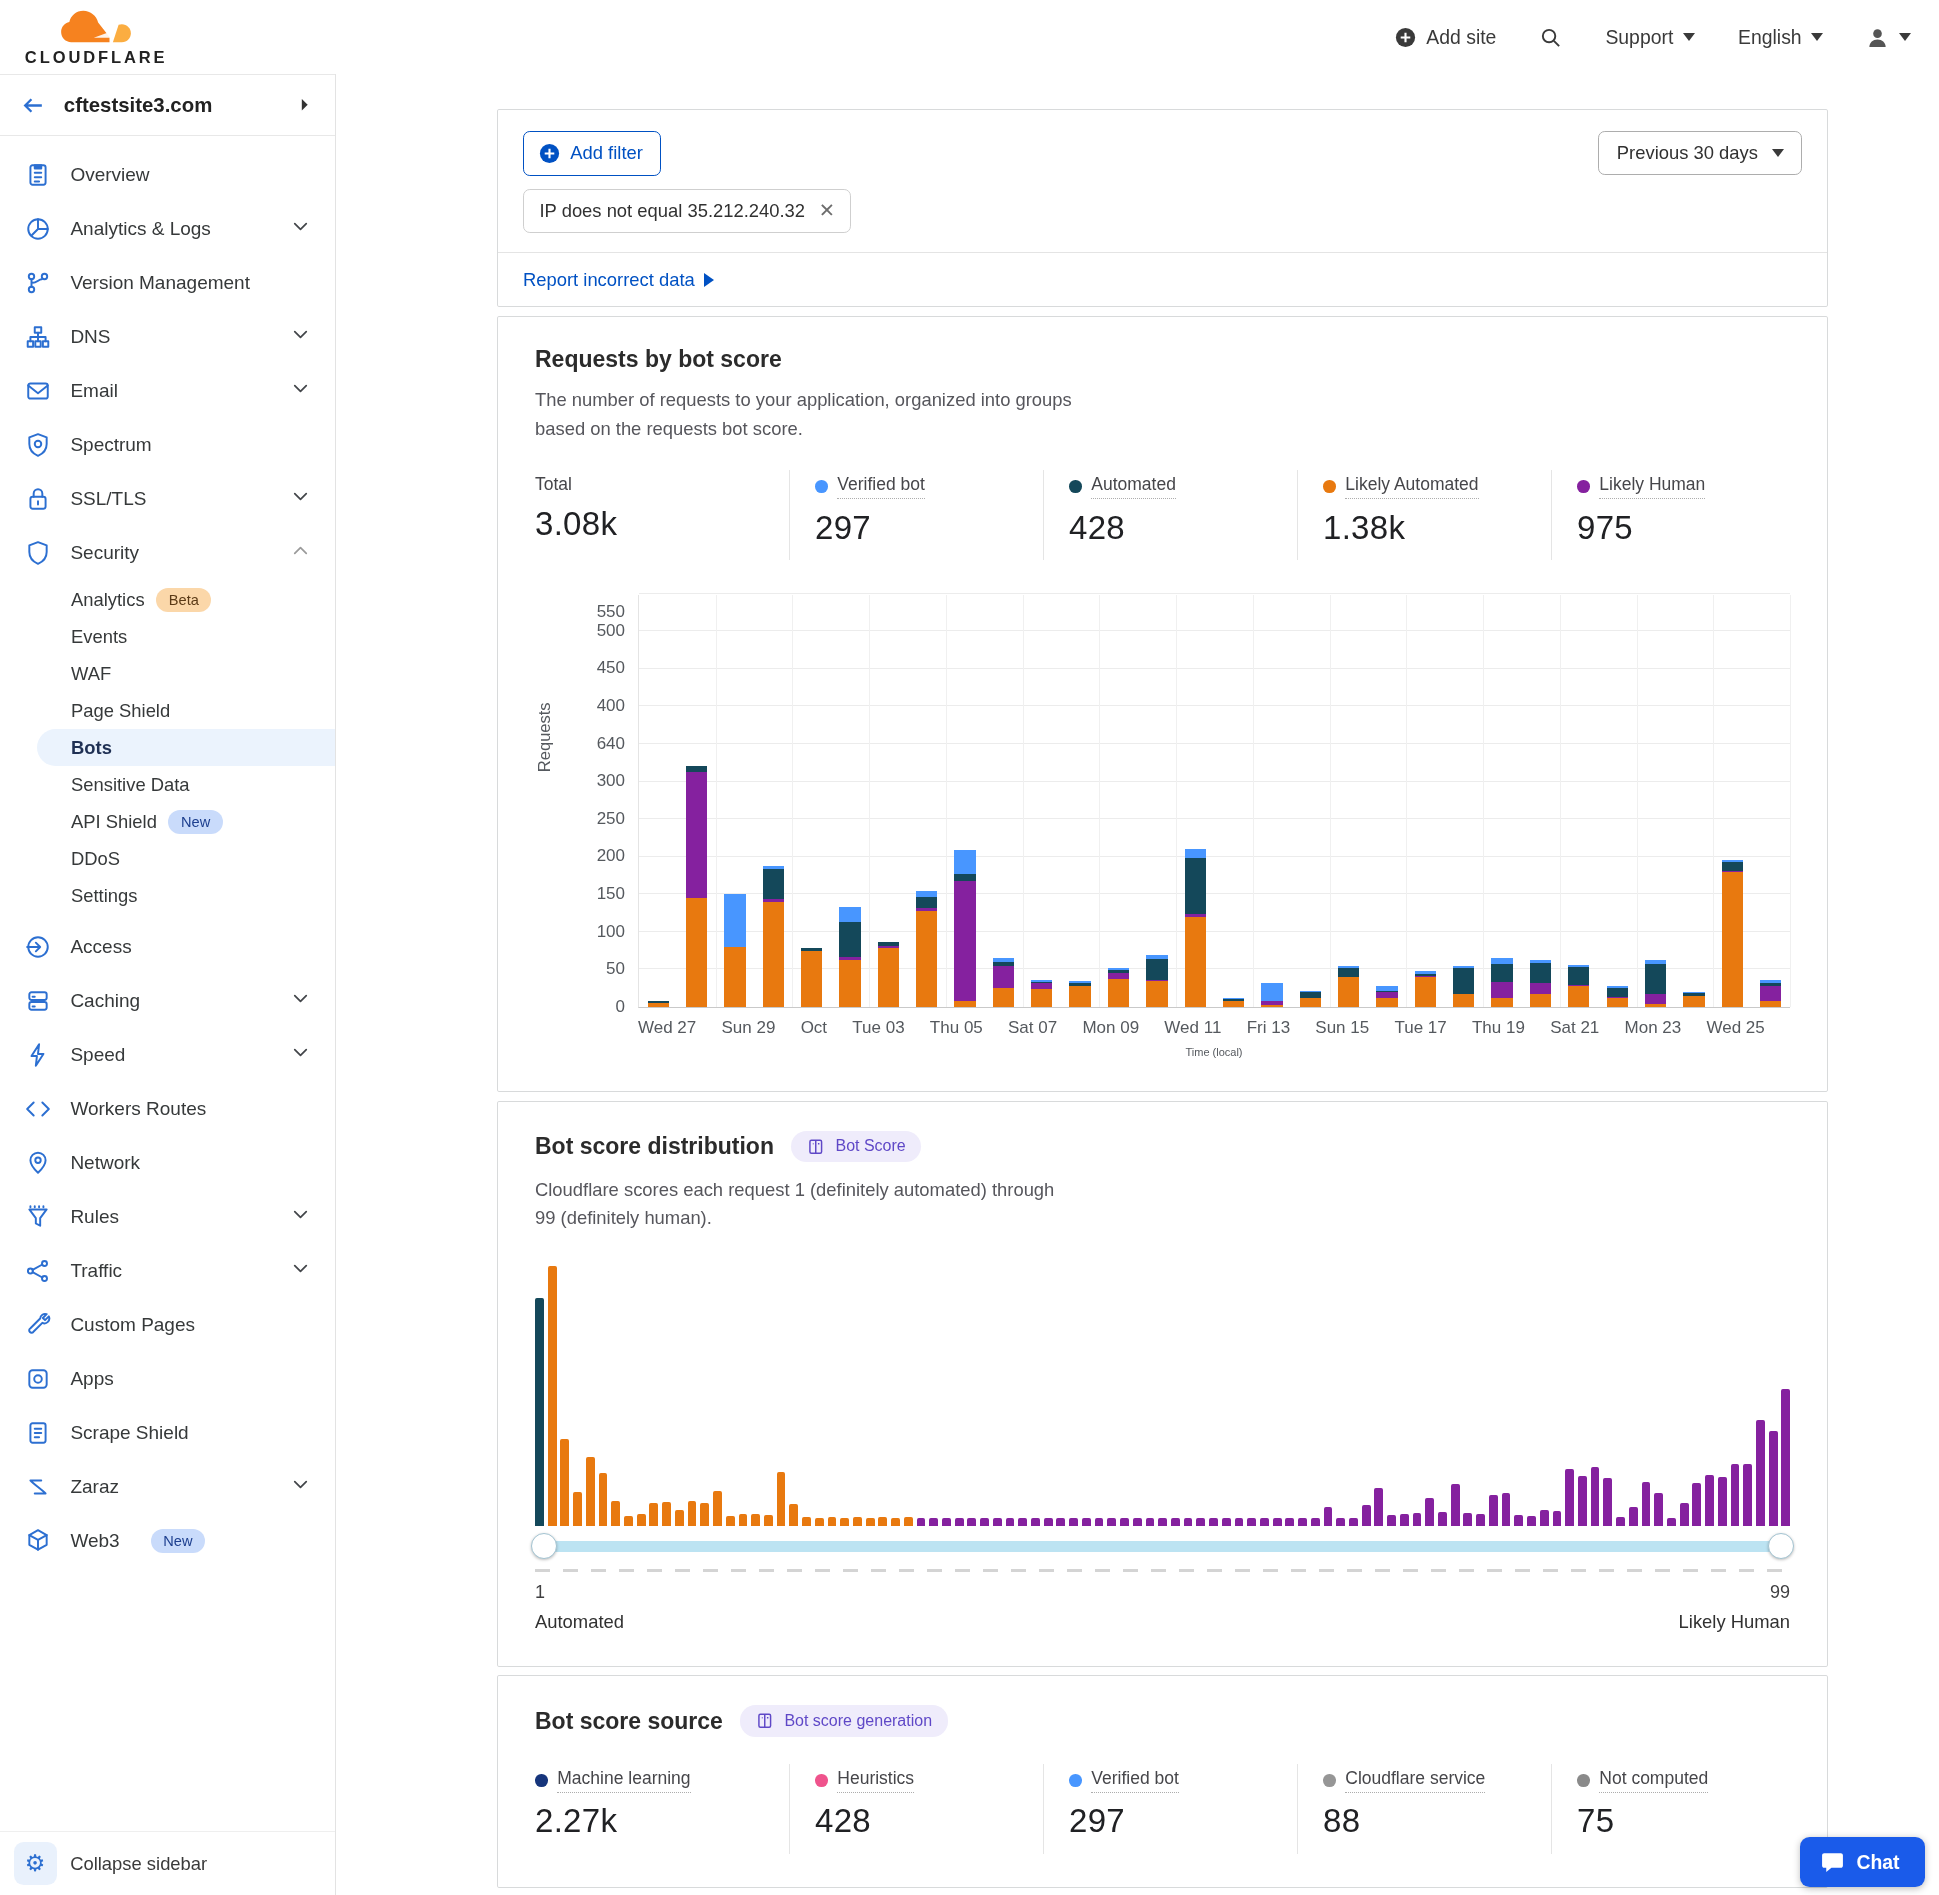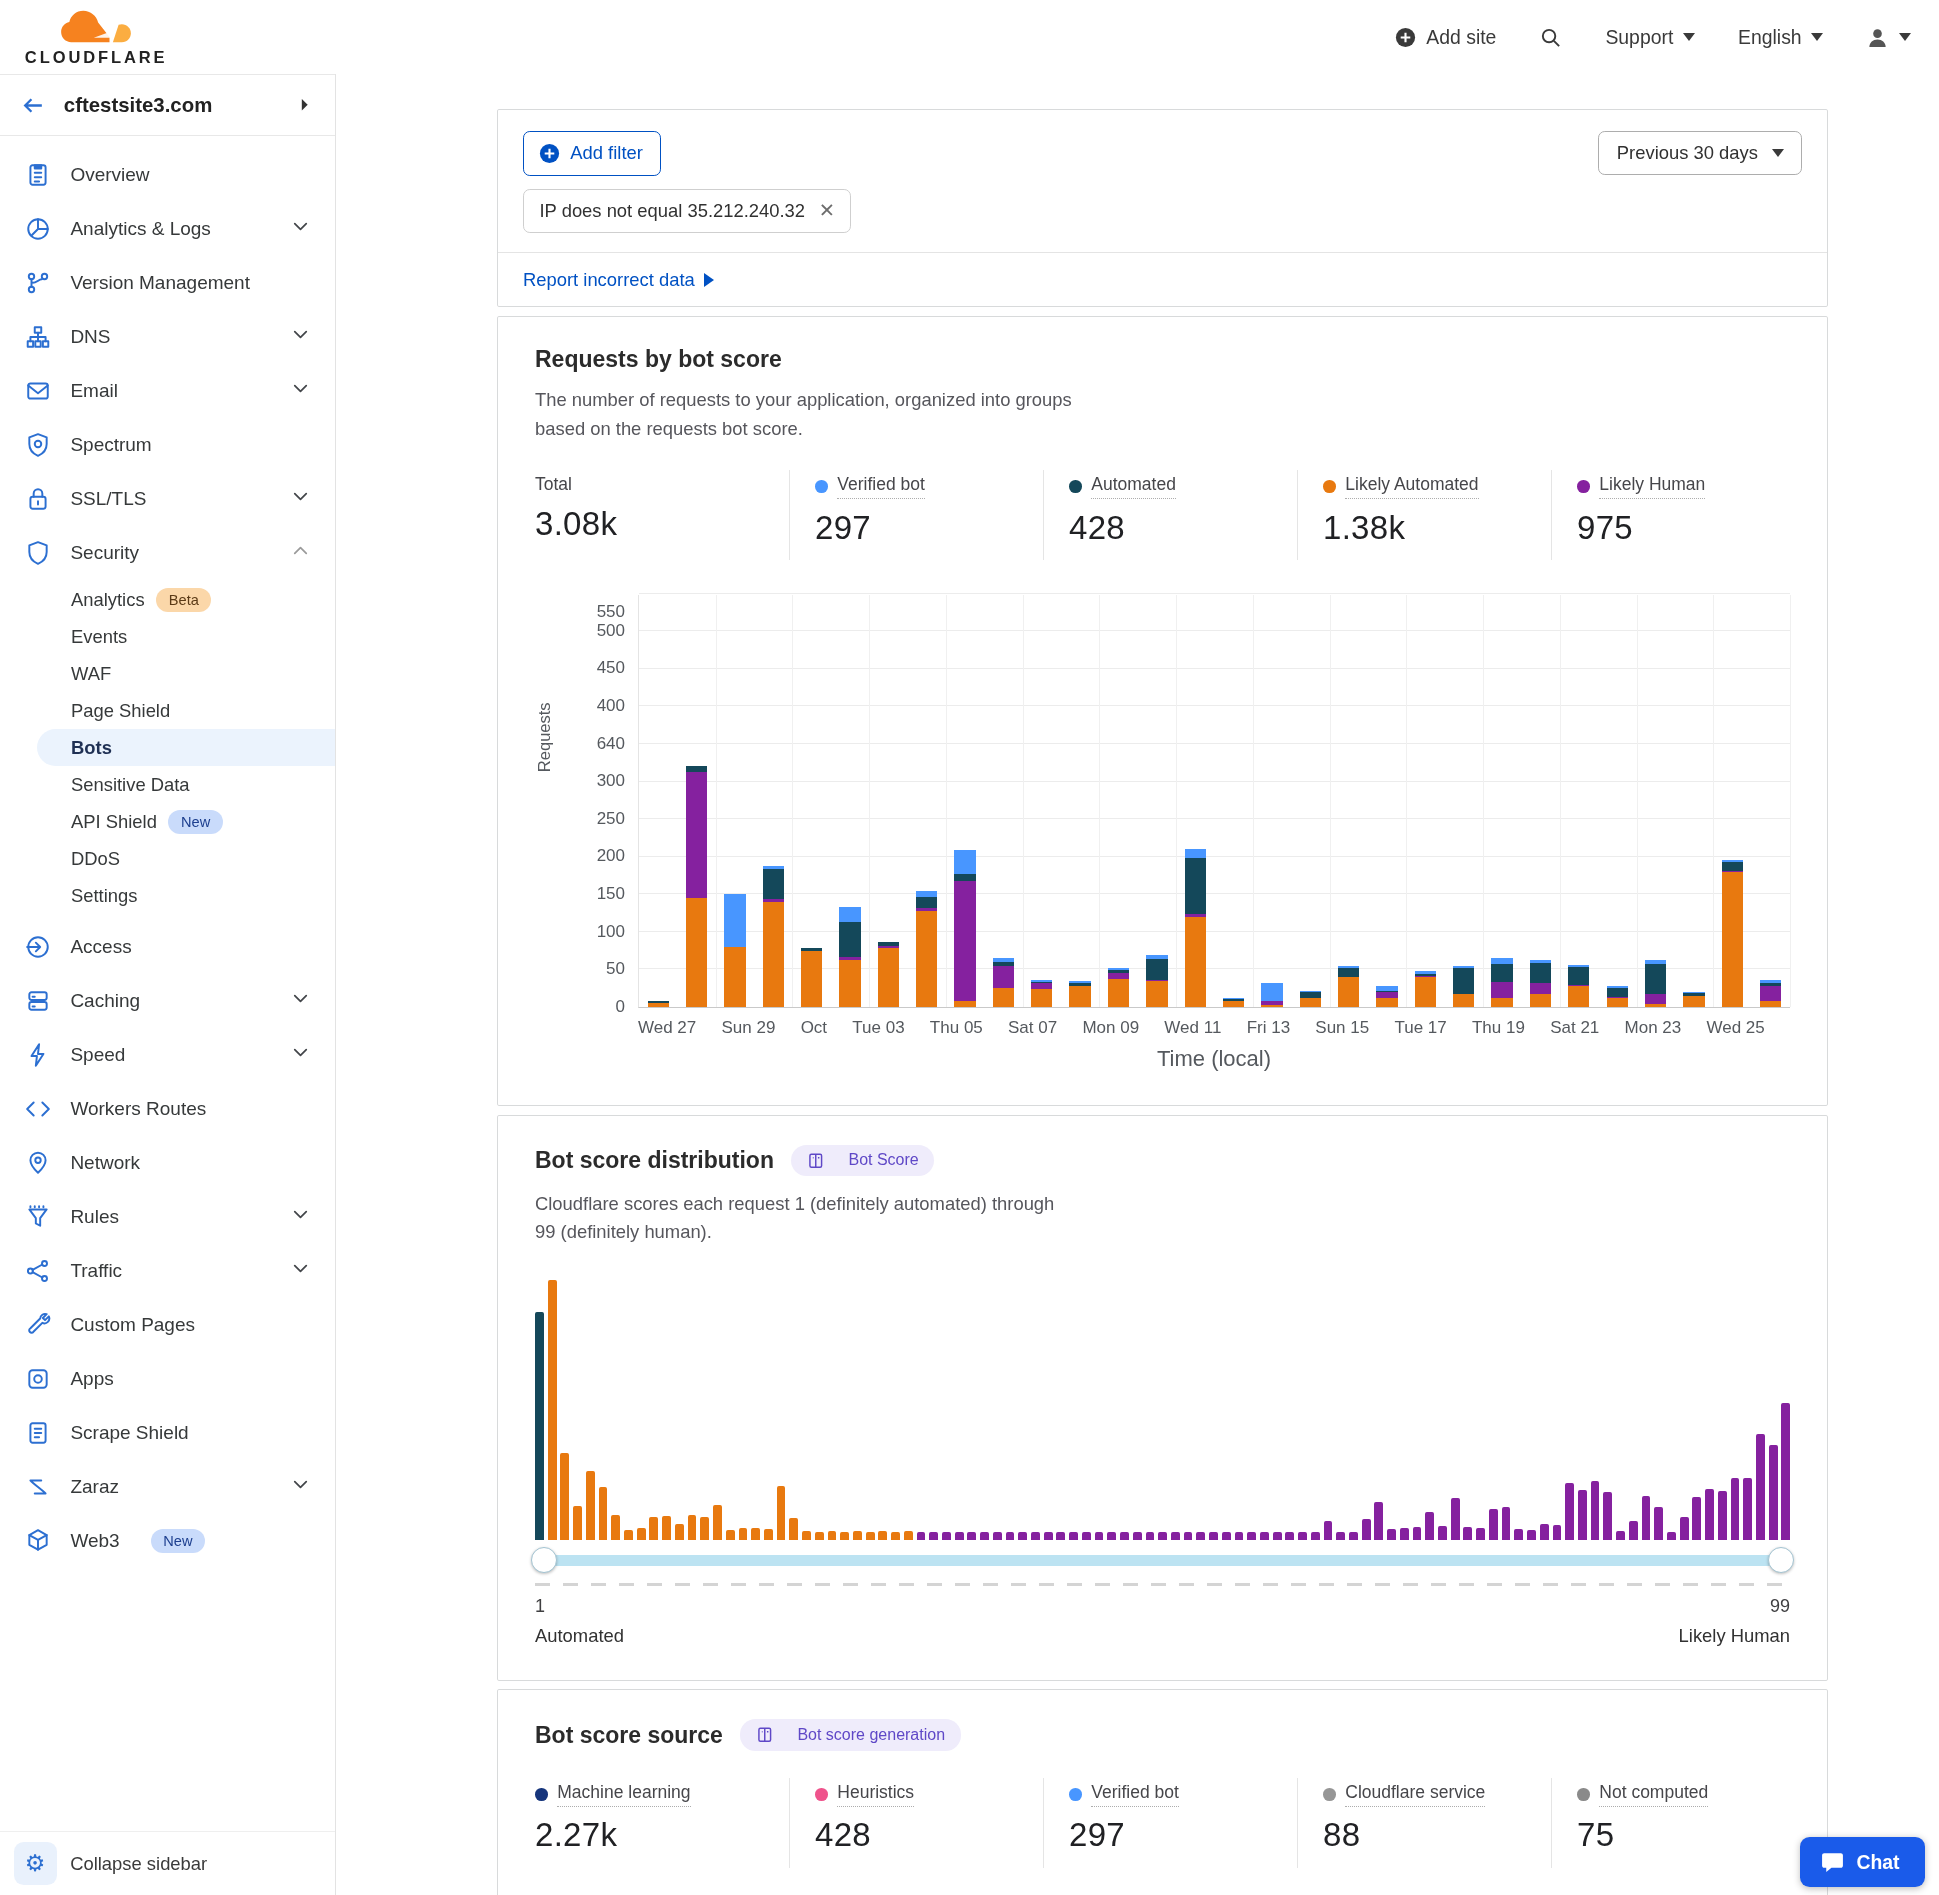--- a/index.html
+++ b/index.html
@@ -49,21 +49,21 @@
   .range-btn .caret { border-top-color:#3a3a3a; }
   .chip { display:inline-flex; align-items:center; gap:13.6px; border:1px solid #CFCFCF; border-radius:6.8px; padding:9.7px 15.5px; font-size:18.4px; color:#313131; margin-top:13.6px; background:#fff; }
   .chip .x { color:#6d6d6d; font-size:19.4px; cursor:pointer; line-height:1; }
   .report-row { border-top:1px solid #E4E4E4; padding:15.5px 25px; }
   .report-link { color:#0051C3; font-size:18.4px; cursor:pointer; display:inline-flex; align-items:center; gap:9.7px; }
   .report-link .tri { width:0; height:0; border-top:7.8px solid transparent; border-bottom:7.8px solid transparent; border-left:10.7px solid #0051C3; display:inline-block; }
 
   .section-pad { padding:29px 37px 33px; }
   h2.sec-title { font-size:23px; color:#2b2b2b; font-weight:bold; display:inline-block; }
   .title-row { display:flex; align-items:center; gap:17.5px; }
-  .pill-badge { display:inline-flex; align-items:center; gap:24px; background:#EFECFB; color:#5F48C7; border-radius:15.5px; padding:6.8px 15.5px; font-size:16px; cursor:pointer; }
+  .pill-badge { display:inline-flex; align-items:center; gap:11px; background:#EFECFB; color:#5F48C7; border-radius:15.5px; padding:6.8px 15.5px; font-size:16px; cursor:pointer; }
   .sec-desc { font-size:18.4px; color:#56565C; margin-top:13.6px; max-width:543px; line-height:1.55; }
 
   .stats-row { display:flex; margin-top:27px; }
   .stat { padding:3.9px 29px 13.6px 25px; border-left:1px solid #E5E5E5; min-width:254px; }
   .stat:first-child { border-left:none; padding-left:0; }
   .stat-label-row { display:flex; align-items:center; gap:9.7px; }
   .dot { width:12.6px; height:12.6px; border-radius:50%; flex-shrink:0; }
   .stat-label { font-size:17.5px; color:#46464a; }
   .stat-label.dotted { border-bottom:1.9px dotted #ADADAD; padding-bottom:2.9px; cursor:pointer; }
   .stat-value { font-size:33px; color:#202124; margin-top:9.7px; letter-spacing:0.3px; }
@@ -74,21 +74,21 @@
   .plot { position:relative; height:413px; border-bottom:1px solid #C9C9C9; border-left:1px solid #E4E4E4; }
   .hgrid { position:absolute; left:0; right:0; height:1px; background:#ECECEC; }
   .vgrid { position:absolute; top:0; bottom:0; width:1px; background:#F0F0F0; }
   .ytick { position:absolute; width:83px; text-align:right; font-size:17px; color:#55595e; left:-97px; }
   .bars { position:absolute; inset:0; display:flex; align-items:flex-end; }
   .slot { flex:1; display:flex; justify-content:center; align-items:flex-end; height:100%; }
   .sbar { width:21.3px; display:flex; flex-direction:column-reverse; }
   .seg { width:100%; }
   .xlabels { display:flex; margin-top:9.7px; }
   .xslot { flex:1; text-align:center; font-size:17px; color:#55595e; white-space:nowrap; }
-  .xaxis-title { text-align:center; font-size:22px; color:#55595e; margin-top:7.8px; }
+  .xaxis-title { text-align:center; font-size:11px; color:#55595e; margin-top:7.8px; }
 
   
   .hist { display:flex; align-items:flex-end; gap:3.9px; height:260px; margin-top:33px; }
   .hist .hbar { flex:1; border-radius:1.9px 1.9px 0 0; }
   .slider { position:relative; height:29px; margin-top:5.8px; }
   .slider .track { position:absolute; left:5.8px; right:5.8px; top:9.7px; height:10.7px; border-radius:5.8px; background:#BCE3F2; }
   .handle { position:absolute; top:1.9px; width:26px; height:26px; border-radius:50%; background:#fff; border:1.9px solid #A3C4D2; box-shadow:0 1px 2.9px rgba(0,0,0,0.25); cursor:pointer; }
   .handle.left { left:-3.9px; } .handle.right { right:-3.9px; }
   .tickstrip { height:2.9px; margin-top:8.7px; background:repeating-linear-gradient(90deg,#D4D4D4 0 15.5px, transparent 15.5px 28px); }
   .minmax { display:flex; justify-content:space-between; font-size:18px; color:#3F3F41; margin-top:9.7px; }

